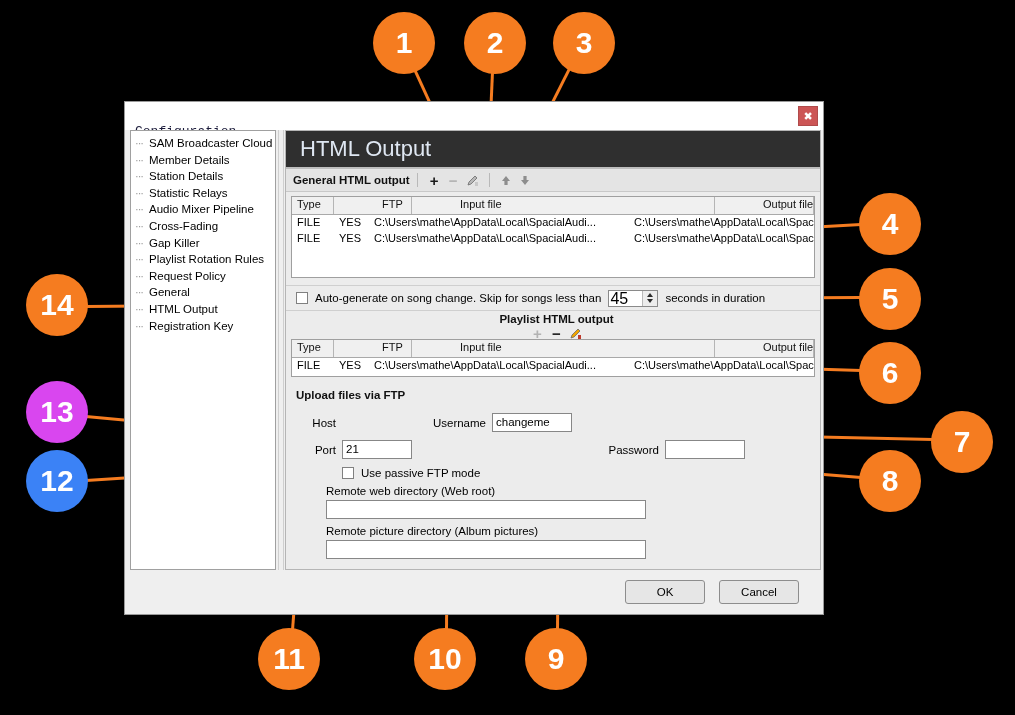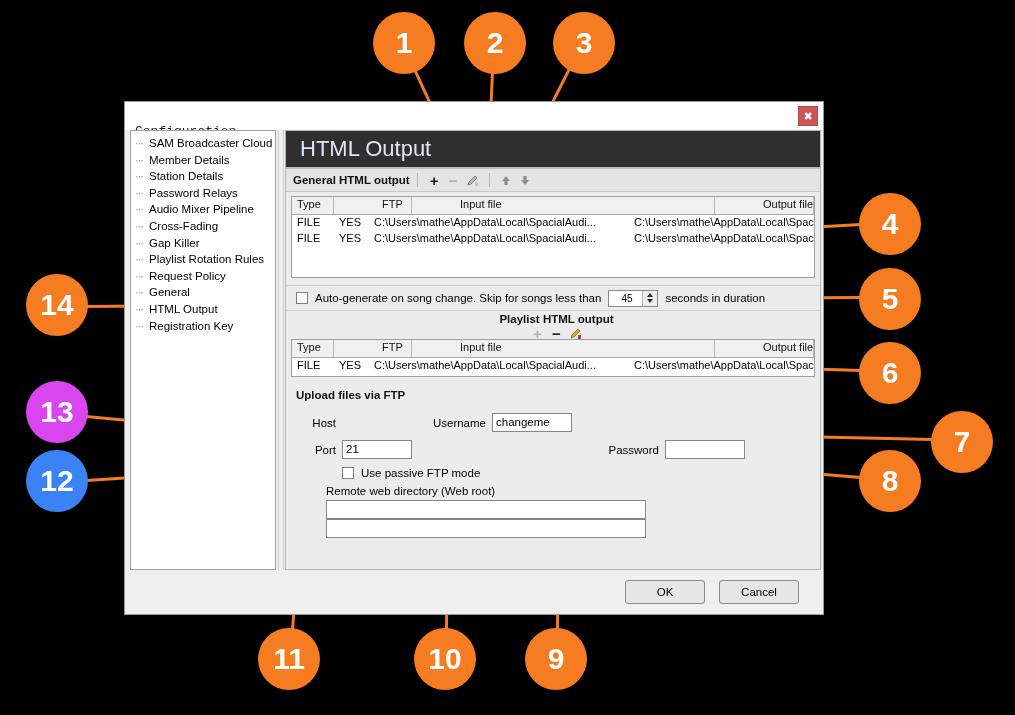--- a/index.html
+++ b/index.html
@@ -62,21 +62,21 @@
 
   
   .autorow{display:flex;align-items:center;height:24px;margin-top:7px;
            border-top:1px solid #cfcfcf;border-bottom:1px solid #cfcfcf;padding-left:10px;
            background:#ececec;}
   .cb{width:12px;height:12px;background:#fff;border:1px solid #808080;box-sizing:border-box;
       margin-right:7px;flex:none;}
   .autorow .lbl{font-size:11.5px;color:#000;}
   .spin{display:inline-flex;width:50px;height:17px;border:1px solid #8a8a8a;background:#fff;
         margin:0 7px;box-sizing:border-box;}
-  .spin .val{flex:1;font-size:10px;padding-left:12px;line-height:15px;color:#000;}
+  .spin .val{flex:1;font-size:16px;padding-left:1px;line-height:15px;color:#000;}
   .spin .arrows{width:14px;background:#ececec;border-left:1px solid #b9b9b9;
                 display:flex;flex-direction:column;align-items:center;justify-content:center;}
   .spin .arrows i{width:0;height:0;border-left:3.5px solid transparent;
                   border-right:3.5px solid transparent;display:block;}
   .spin .arrows i.up{border-bottom:4px solid #2a2a2a;margin-bottom:2px;}
   .spin .arrows i.dn{border-top:4px solid #2a2a2a;}
 
   
   #ftp{padding:12px 0 0 10px;}
   #ftptitle{font-size:11.5px;font-weight:bold;color:#111;margin-bottom:12px;}
@@ -121,21 +121,21 @@
     <div class="cap">Configuration</div>
     <div id="closebtn">✖</div>
   </div>
 
   <div id="body">
 
     <div id="tree">
         <div class="tnode"><span class="dash">···</span><span>SAM Broadcaster Cloud</span></div>
         <div class="tnode"><span class="dash">···</span><span>Member Details</span></div>
         <div class="tnode"><span class="dash">···</span><span>Station Details</span></div>
-        <div class="tnode"><span class="dash">···</span><span>Password Relays</span></div>
+        <div class="tnode"><span class="dash">···</span><span>Statistic Relays</span></div>
         <div class="tnode"><span class="dash">···</span><span>Audio Mixer Pipeline</span></div>
         <div class="tnode"><span class="dash">···</span><span>Cross-Fading</span></div>
         <div class="tnode"><span class="dash">···</span><span>Gap Killer</span></div>
         <div class="tnode"><span class="dash">···</span><span>Playlist Rotation Rules</span></div>
         <div class="tnode"><span class="dash">···</span><span>Request Policy</span></div>
         <div class="tnode"><span class="dash">···</span><span>General</span></div>
         <div class="tnode" style="font-weight: normal;"><span class="dash">···</span><span>HTML Output</span></div>
         <div class="tnode"><span class="dash">···</span><span>Registration Key</span></div>
       </div>
     <div id="splitter"></div>
@@ -257,20 +257,21 @@
         </div>
 
         <div class="frow" style="margin:2px 0 6px 46px;">
           <div class="cb"></div>
           <div class="flbl" style="text-align:left;">Use passive FTP mode</div>
         </div>
 
         <div class="dirlbl">Remote web directory (Web root)</div>
         <div class="dirin"></div>
 
+        <div class="dirlbl" style="margin-top:6px;">Remote picture directory (Album pictures)</div>
         <div class="dirin"></div>
       </div>
 
     </div>
 
     <div class="fbtn" id="okbtn">OK</div>
     <div class="fbtn" id="cancelbtn">Cancel</div>
 
   </div>
 </div>

